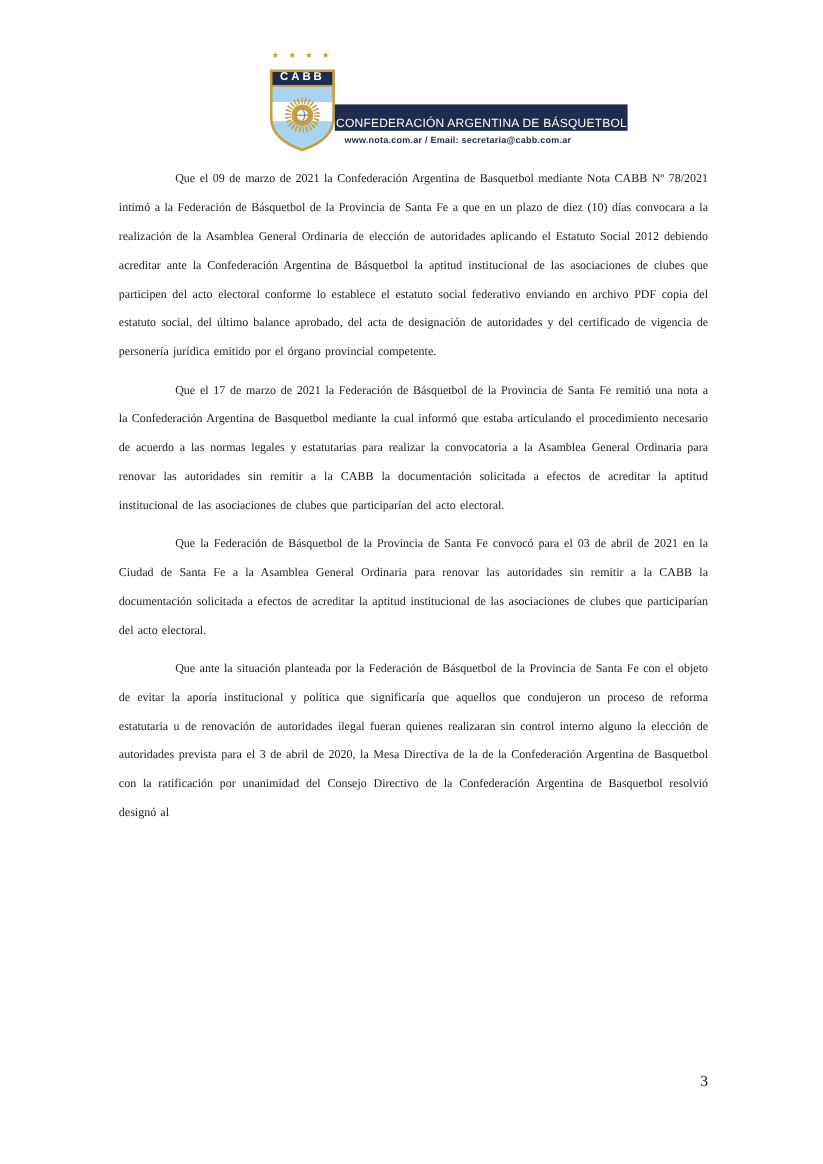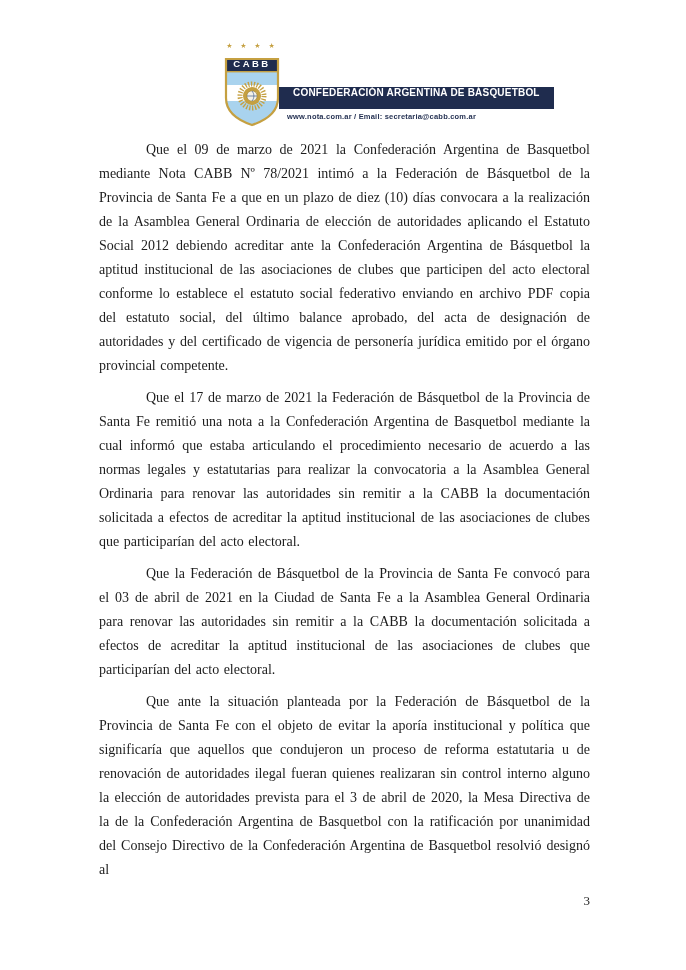--- a/index.html
+++ b/index.html
@@ -38,24 +38,24 @@
     height: 74px;
   }
   .banner-bar {
     position: absolute;
     left: 279px;
     top: 87px;
     height: 22px;
     background: #1f2c4e;
     color: #ffffff;
     display: flex;
-    align-items: flex-start;
-    padding: 0 14px;
+    align-items: flex-end;
+    padding: 0 1px;
     font-family: "Liberation Sans", "DejaVu Sans", sans-serif;
-    font-weight: bold;
+    font-weight: normal;
     font-size: 10px;
     letter-spacing: 0.2px;
     white-space: nowrap;
   }
   .banner-contact {
     position: absolute;
     left: 287px;
     top: 112px;
     font-family: "Liberation Sans", "DejaVu Sans", sans-serif;
     font-weight: bold;
@@ -67,21 +67,21 @@
 
   
   .doc-body {
     position: absolute;
     left: 99px;
     top: 138px;
     width: 491px;
   }
   .doc-body p {
     margin: 0 0 8px 0;
-    font-size: 14px;
+    font-size: 10px;
     line-height: 24px;
     text-align: justify;
     text-indent: 47px;
     word-spacing: 1px;
   }
 
   
   .page-number {
     position: absolute;
     left: 99px;

